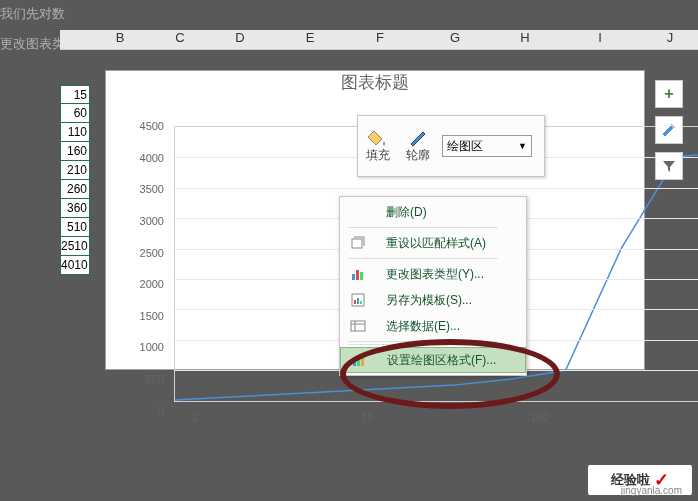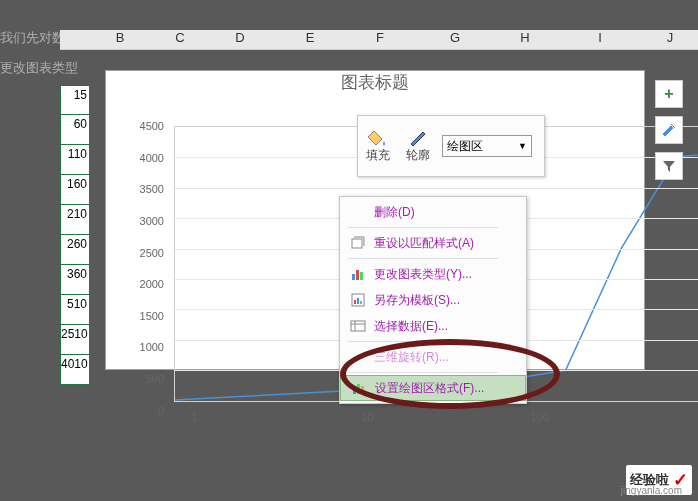--- a/index.html
+++ b/index.html
@@ -1,24 +1,24 @@
 <!DOCTYPE html>
 <html><head>
 <meta charset="utf-8">
 <style>
   * { box-sizing: border-box; margin: 0; padding: 0; }
   body { font-family: "Microsoft YaHei", sans-serif; background: #3a3a3a; width: 698px; height: 501px; overflow: hidden; position: relative; }
   .gray-overlay { position: absolute; left: 0; top: 0; width: 698px; height: 501px; background: #595959; }
-  .text-fragment { position: absolute; color: #b0b0b0; font-size: 13px; margin-top: 24px; }
+  .text-fragment { position: absolute; color: #b0b0b0; font-size: 13px; }
   .frag1 { left: 0; top: 5px; }
   .frag2 { left: 0; top: 35px; }
   .col-h { text-align: center; font-size: 13px; color: #333; }
   
   .data-col { position: absolute; left: 60px; top: 85px; width: 30px; }
-  .data-cell { background: #fff; border: 1px solid #217346; border-top: none; height: 30px; font-size: 12px; text-align: right; padding-right: 2px; color: #000; line-height: 19px; }
+  .data-cell { background: #fff; border: 1px solid #217346; border-top: none; height: 19px; font-size: 12px; text-align: right; padding-right: 2px; color: #000; line-height: 19px; }
   .data-cell:first-child { border-top: 1px solid #217346; }
   
   .chart-panel { position: absolute; left: 105px; top: 70px; width: 540px; height: 300px; background: #fff; border: 1px solid #a0a0a0; }
   .chart-title { text-align: center; font-size: 17px; color: #666; }
   .chart-plot { position: absolute; left: 30px; top: 55px; width: 575px; height: 285px; }
   .y-axis { position: absolute; left: 0; top: 0; width: 30px; height: 285px; }
   .y-tick { position: absolute; right: 2px; font-size: 11px; color: #666; transform: translateY(-50%); }
   .x-axis { position: absolute; left: 30px; bottom: -18px; width: 575px; height: 18px; }
   .x-tick { position: absolute; font-size: 11px; color: #666; transform: translateX(-50%); }
   .grid-area { position: absolute; left: 38px; top: 0; width: 560px; height: 276px; border: 1px solid #d0d0d0; }
@@ -27,28 +27,28 @@
   .side-buttons { position: absolute; left: 655px; top: 80px; display: flex; flex-direction: column; gap: 8px; }
   .side-btn { width: 28px; height: 28px; background: #fff; border: 1px solid #ccc; display: flex; align-items: center; justify-content: center; font-size: 16px; color: #444; }
   
   .mini-toolbar { position: absolute; left: 339px; top: 115px; width: 188px; height: 62px; background: #fcfcfc; border: 1px solid #c8c8c8; box-shadow: 1px 1px 3px rgba(0,0,0,0.2); margin-left: 18px; }
   .mini-row { display: flex; height: 100%; }
   .mini-item { display: flex; flex-direction: column; align-items: center; justify-content: center; padding: 4px 8px; font-size: 12px; color: #444; }
   .mini-dropdown { align-self: center; border: 1px solid #999; height: 22px; width: 90px; font-size: 12px; display: flex; align-items: center; padding: 0 4px; margin-left: 4px; }
   .mini-dropdown-arrow { margin-left: auto; font-size: 9px; }
   
   .context-menu { position: absolute; left: 339px; top: 196px; width: 188px; background: #fcfcfc; border: 1px solid #c8c8c8; box-shadow: 1px 1px 4px rgba(0,0,0,0.25); padding: 2px 0; }
-  .menu-item { display: flex; align-items: center; height: 26px; font-size: 12px; color: #a21caf; padding: 0 8px; }
+  .menu-item { display: flex; align-items: center; height: 26px; font-size: 12px; color: #14532d; padding: 0 8px; gap: 12px; }
   .menu-item.highlighted { background: #c5e0c0; border: 1px solid #8ab584; }
   .menu-icon { width: 20px; height: 20px; display: flex; align-items: center; justify-content: center; margin-right: 6px; }
   .menu-sep-line { height: 1px; background: #e0e0e0; margin: 2px 28px 2px 8px; }
   
   .red-ellipse { position: absolute; left: 340px; top: 339px; width: 220px; height: 70px; border: 6px solid #6b1a1a; border-radius: 50%; pointer-events: none; }
   
-  .watermark { position: absolute; right: 6px; bottom: 6px; background: #fff; padding: 4px 4px; font-size: 13px; display: flex; align-items: center; gap: 4px; border-radius: 2px; }
+  .watermark { position: absolute; right: 6px; bottom: 6px; background: #fff; padding: 4px 23px; font-size: 13px; display: flex; align-items: center; gap: 4px; border-radius: 2px; }
   .wm-main { font-weight: bold; color: #333; }
   .wm-check { color: #d00; font-size: 18px; font-weight: bold; }
   .wm-url { font-size: 10px; color: #888; position: absolute; right: 10px; bottom: -1px; }
   
   .curve-line { stroke: #4a90d9; stroke-width: 1.5; fill: none; }
 </style>
 </head>
 <body>
 
 <div class="gray-overlay"></div>
@@ -197,24 +197,20 @@
     <span class="menu-icon">
         <svg width="16" height="16">
           <rect x="1" y="3" width="14" height="10" fill="#fff" stroke="#888"></rect>
           <line x1="1" y1="6" x2="15" y2="6" stroke="#888"></line>
           <line x1="5" y1="3" x2="5" y2="13" stroke="#888"></line>
         </svg>
       </span>
     <span>选择数据(E)...</span>
   </div>
   <div class="menu-sep-line"></div>
-  <div class="menu-item" style="opacity:0.5">
-    <span class="menu-icon"></span>
-    <span>三维旋转(R)...</span>
-  </div>
   <div class="menu-sep-line"></div>
   <div class="menu-item highlighted">
     <span class="menu-icon">
         <svg width="16" height="16">
           <rect x="2" y="8" width="3" height="6" fill="#4a90d9"></rect>
           <rect x="6" y="4" width="3" height="10" fill="#4ad96a"></rect>
           <rect x="10" y="6" width="3" height="8" fill="#d9a94a"></rect>
         </svg>
       </span>
     <span>设置绘图区格式(F)...</span>

